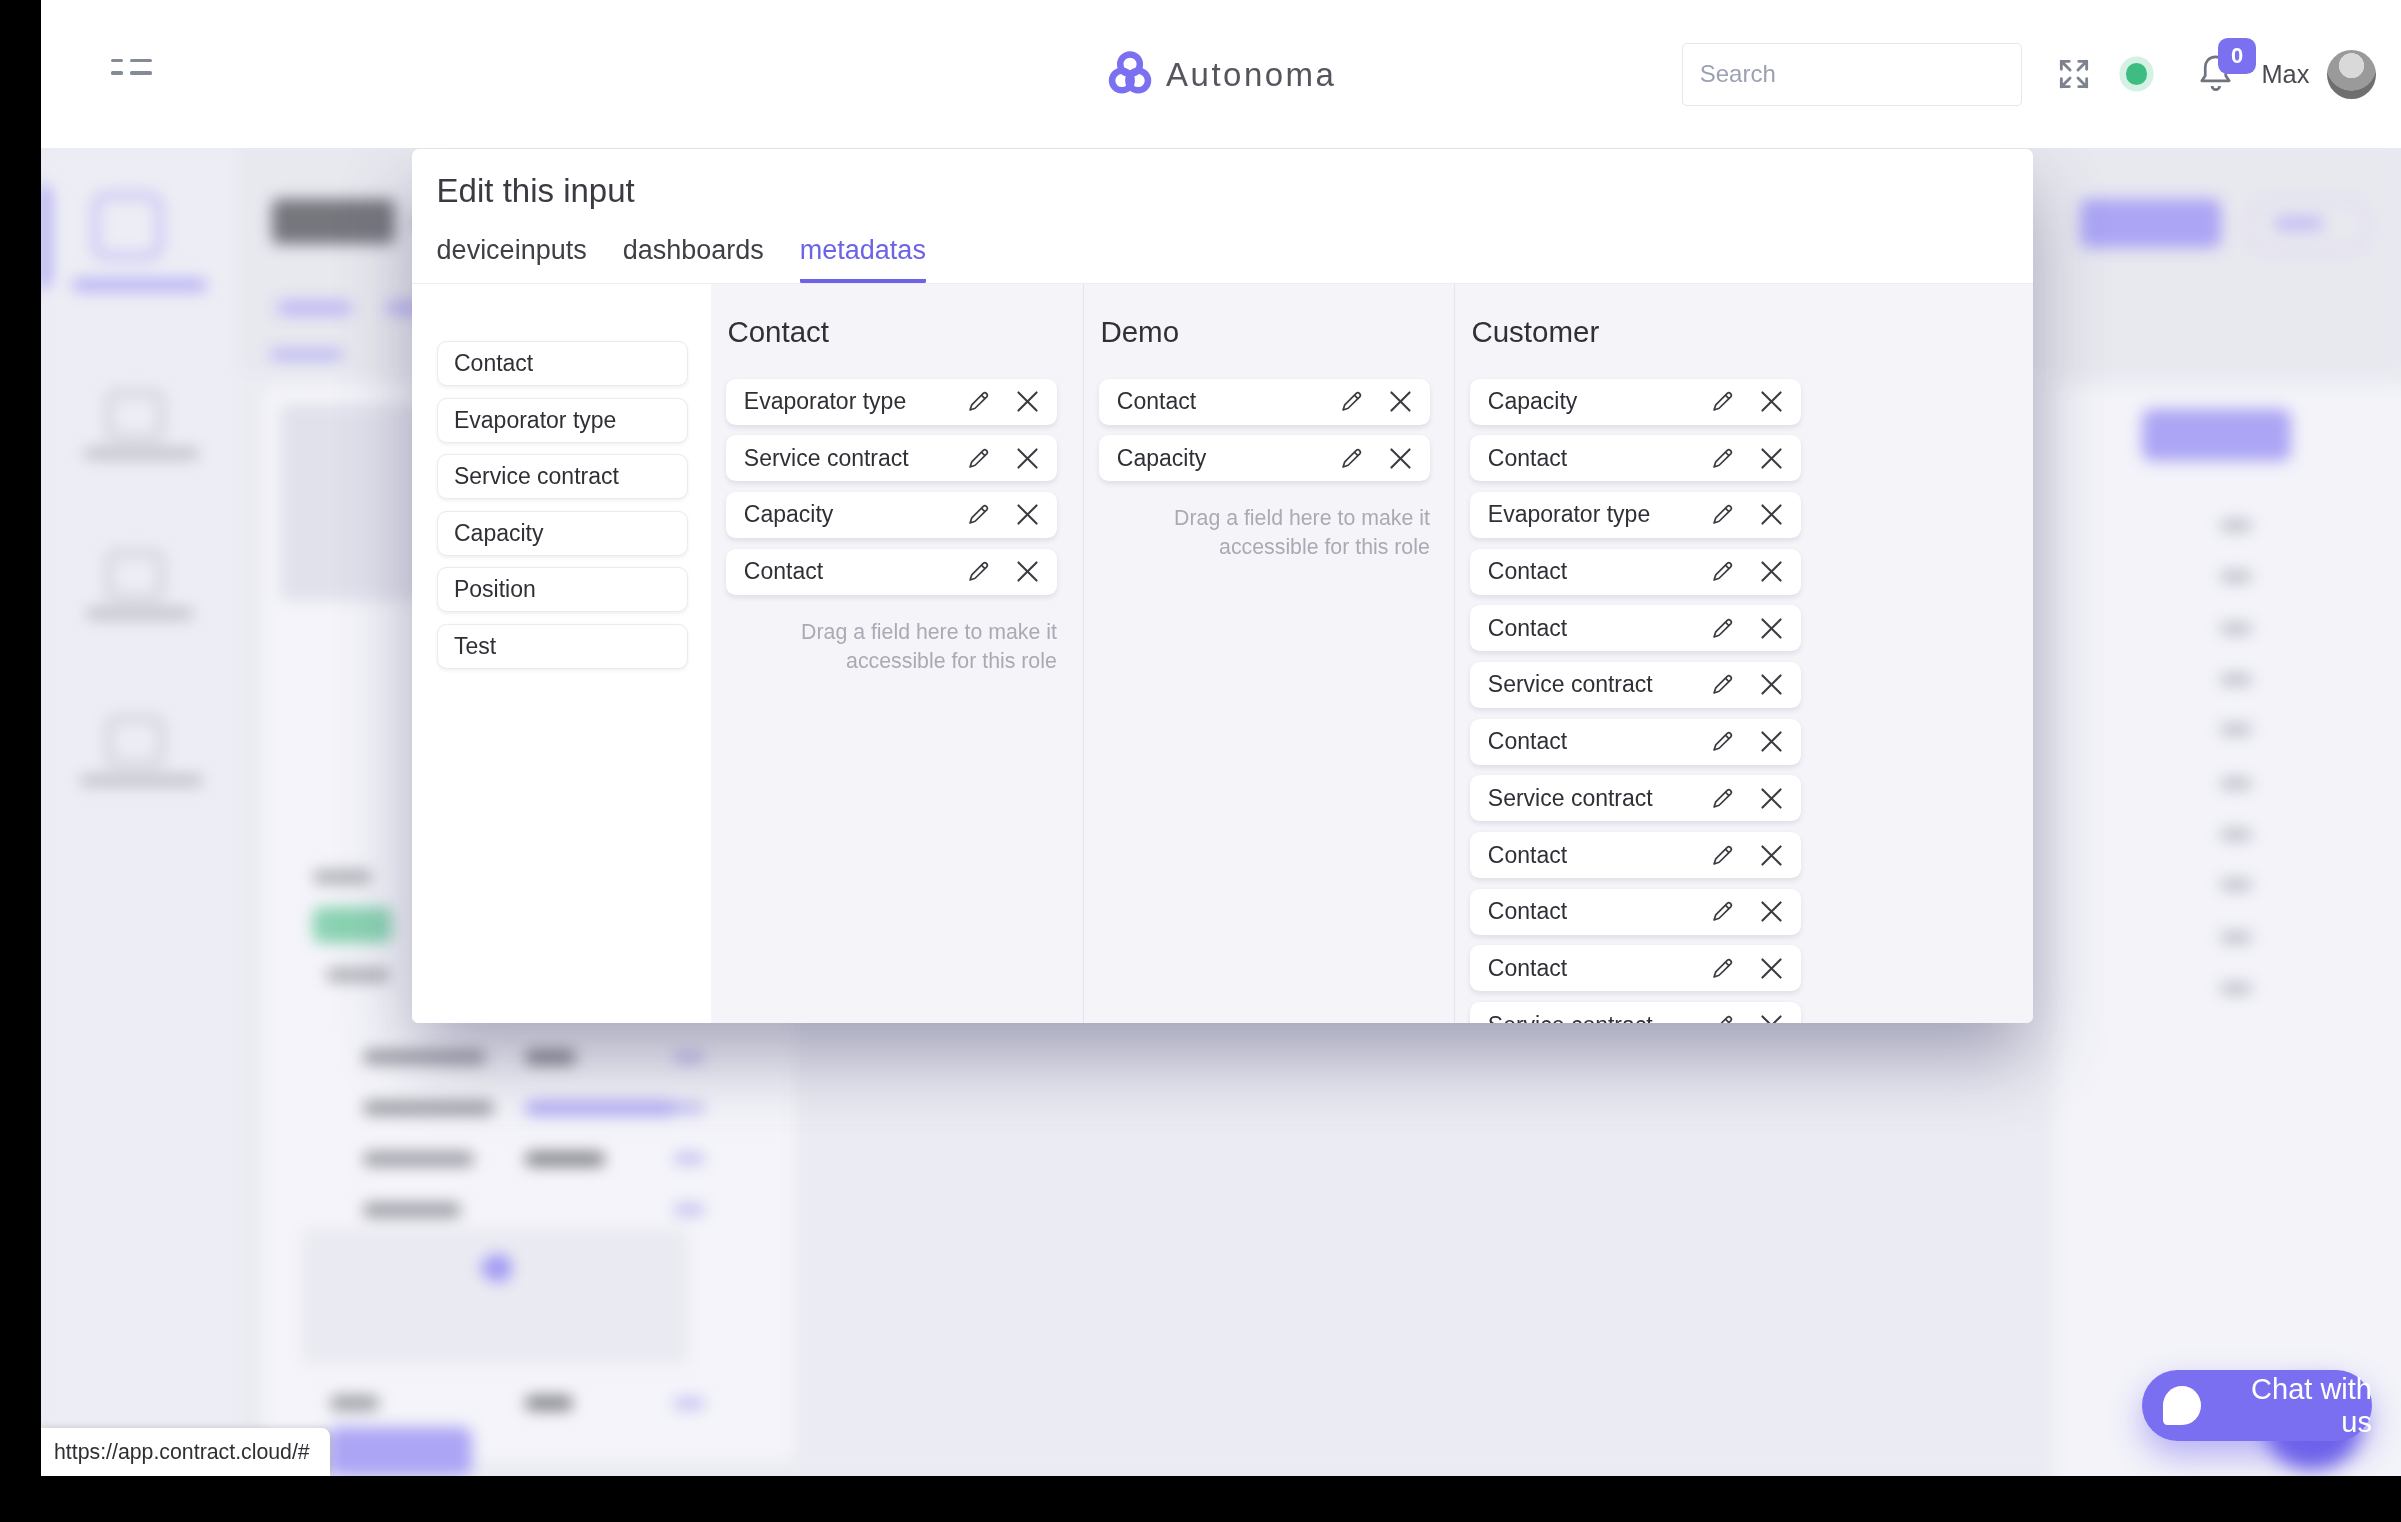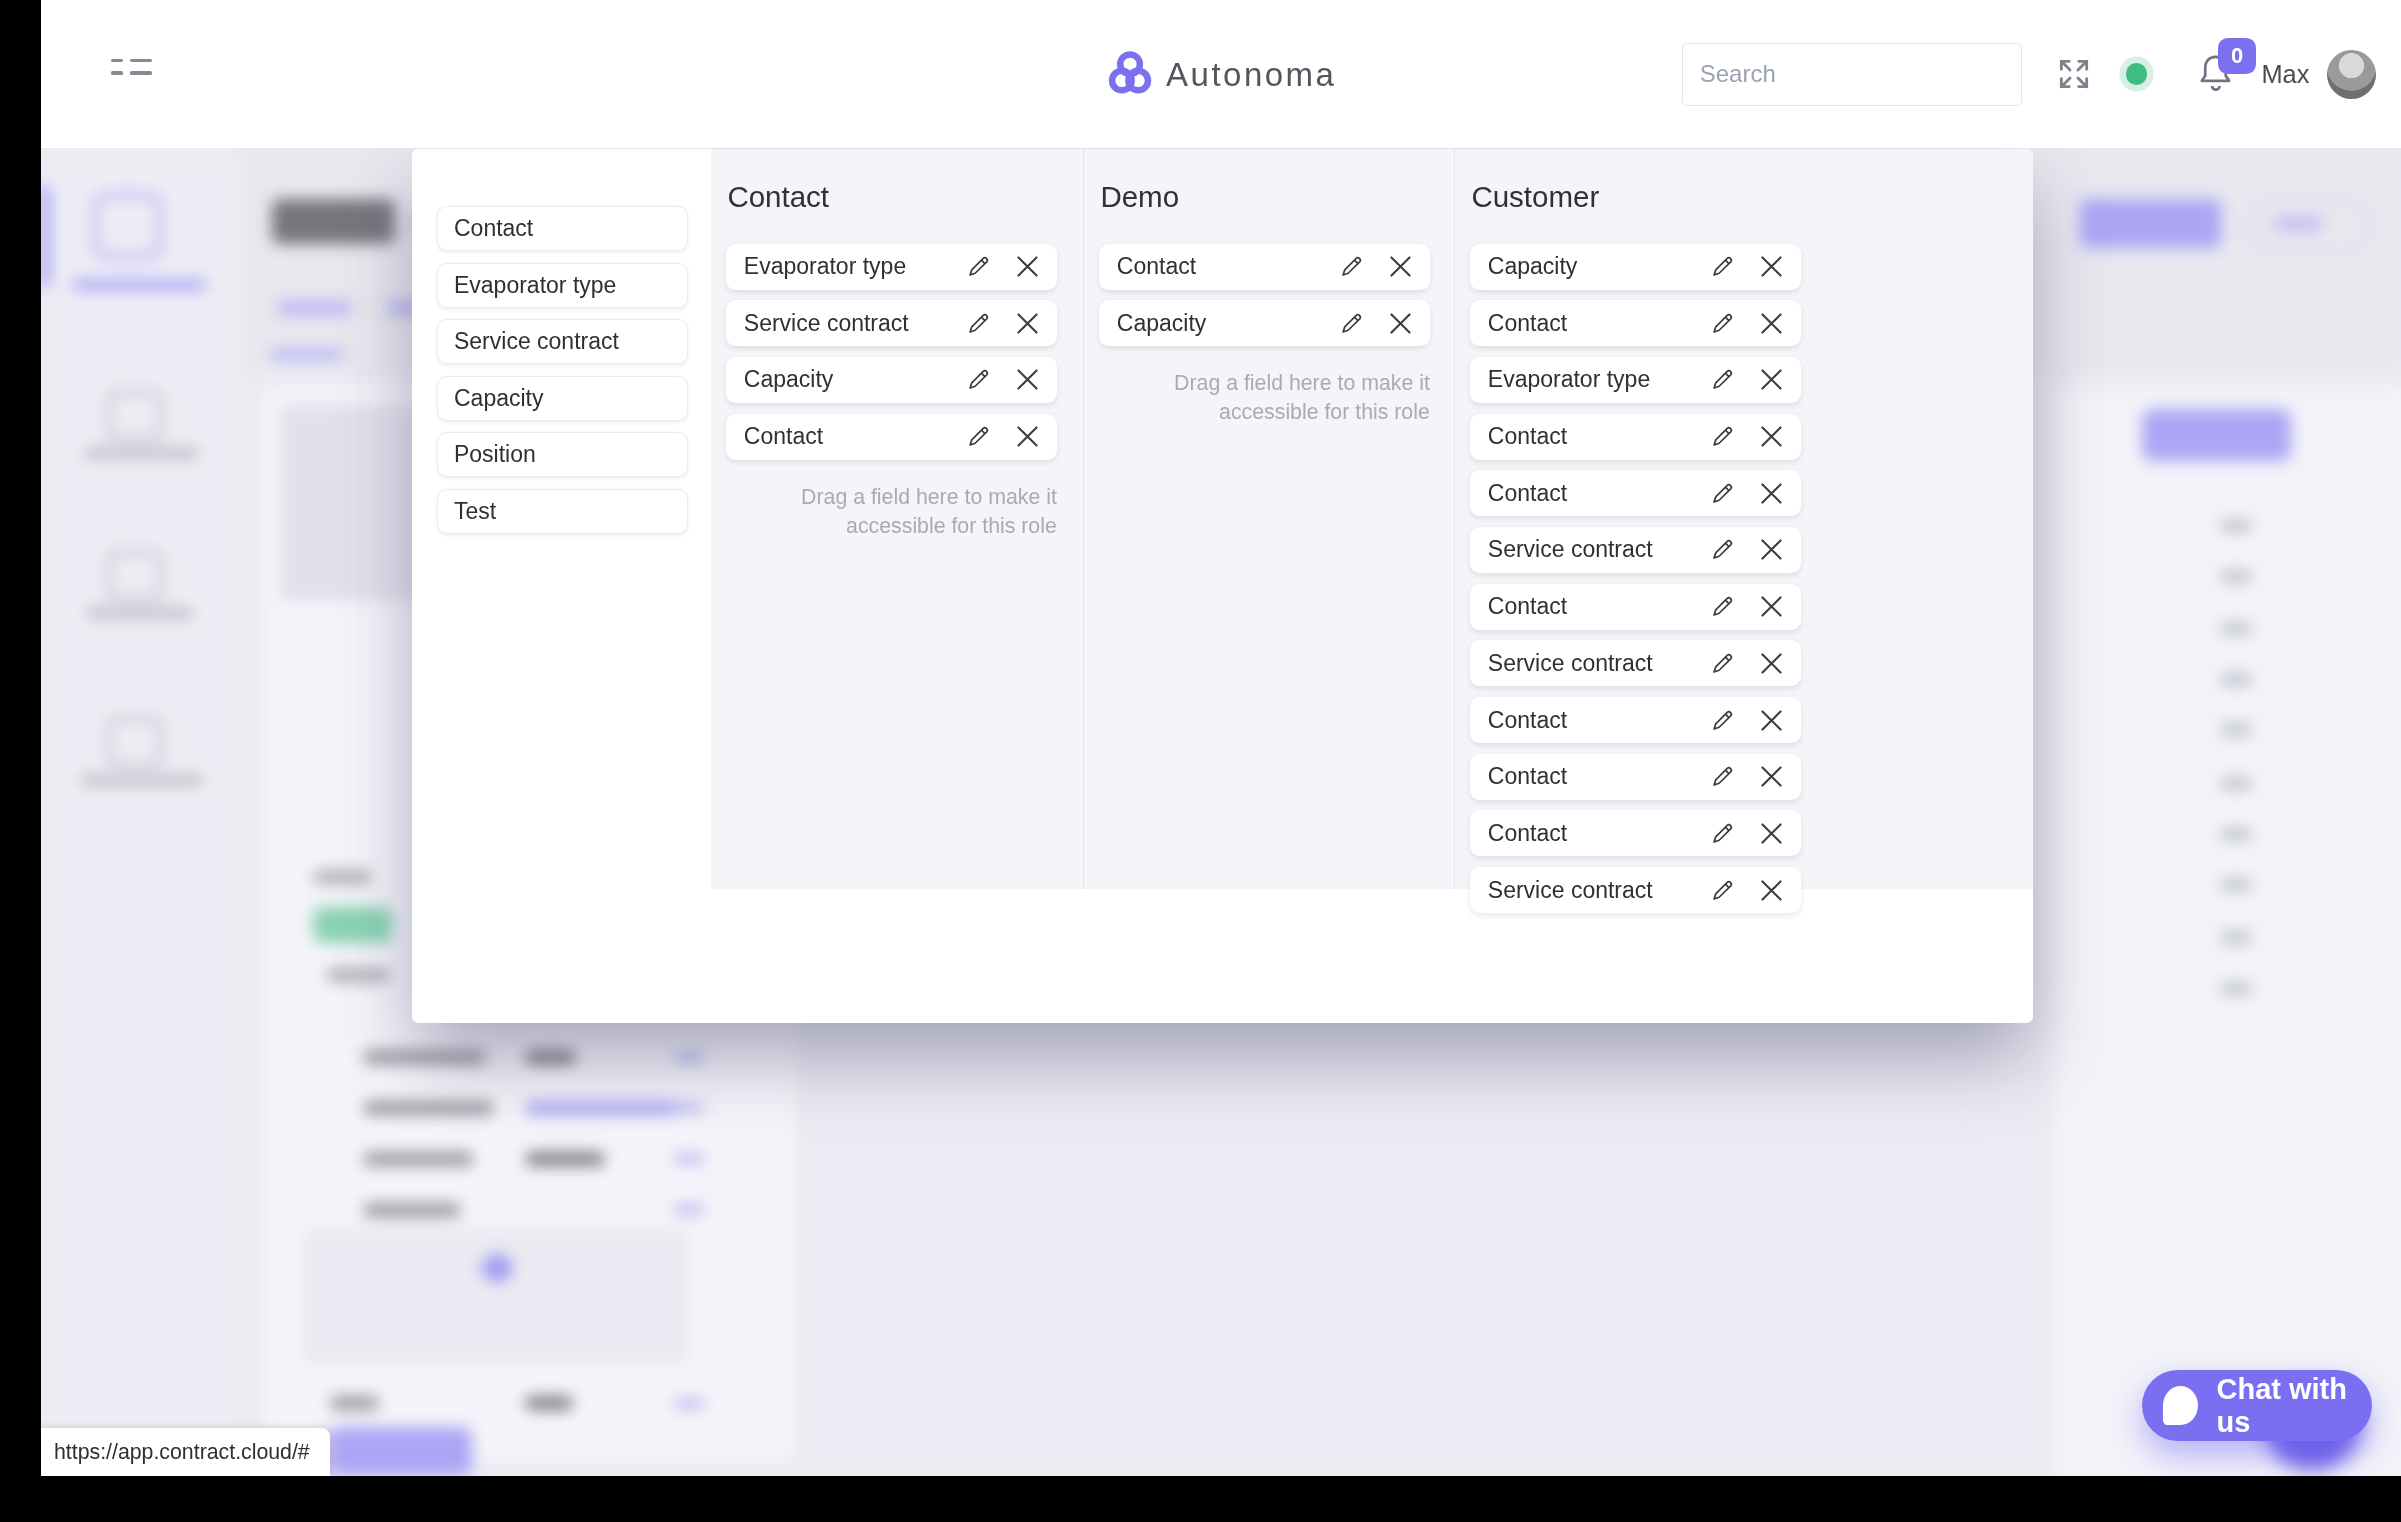--- a/index.html
+++ b/index.html
@@ -84,21 +84,21 @@
   
   .urltip{position:absolute;left:0;bottom:0;height:48px;width:289px;background:#fff;z-index:60;
           border-top-right-radius:8.2px;box-shadow:0 0 8.2px rgba(0,0,0,.18);
           font-size:21.3px;color:#2e2e33;display:flex;align-items:center;padding-left:13px;box-sizing:border-box;}
   .chat-glow{position:absolute;left:2224px;top:1384px;width:94px;height:86px;border-radius:50%;
              background:#6f64e8;filter:blur(9.8px);z-index:49;}
   .chat{position:absolute;left:2101px;top:1370px;width:230px;height:71px;border-radius:36px;background:#7a6ff0;
         z-index:50;display:flex;align-items:center;padding-left:21.3px;box-sizing:border-box;cursor:pointer;
         box-shadow:0 14.8px 33px rgba(110,95,240,.45);}
   .cbubble{width:39px;height:39px;background:#fff;border-radius:50% 50% 50% 12%;}
-  .chat-label{color:#fff;font-size:29px;font-weight:bold;margin-left:18px;}
+  .chat-label{color:#fff;font-size:29px;font-weight:normal;margin-left:18px;text-align:right;}
 </style>
 </head>
 <body>
 
 <div class="screen">
 
   <div class="bg" aria-hidden="true">
     <div class="sb">
       <div class="sb-ind"></div>
       <div class="sb-ic1"></div>
@@ -201,20 +201,28 @@
           </g>
         </svg>
         <span class="badge">0</span>
       </div>
       <span class="uname">Max</span>
       <div class="avatar"></div>
     </div>
   </div>
 
   <div class="modal">
+    <div class="mhead">
+      <div class="mtitle">Edit this input</div>
+      <div class="tabs">
+          <div class="tab">deviceinputs</div>
+          <div class="tab">dashboards</div>
+          <div class="tab active">metadatas</div>
+        </div>
+    </div>
     <div class="mbody">
       <div class="pleft">
         <div class="chips">
             <div class="chip">
               <span>Contact</span>
             </div>
             <div class="chip">
               <span>Evaporator type</span>
             </div>
             <div class="chip">

